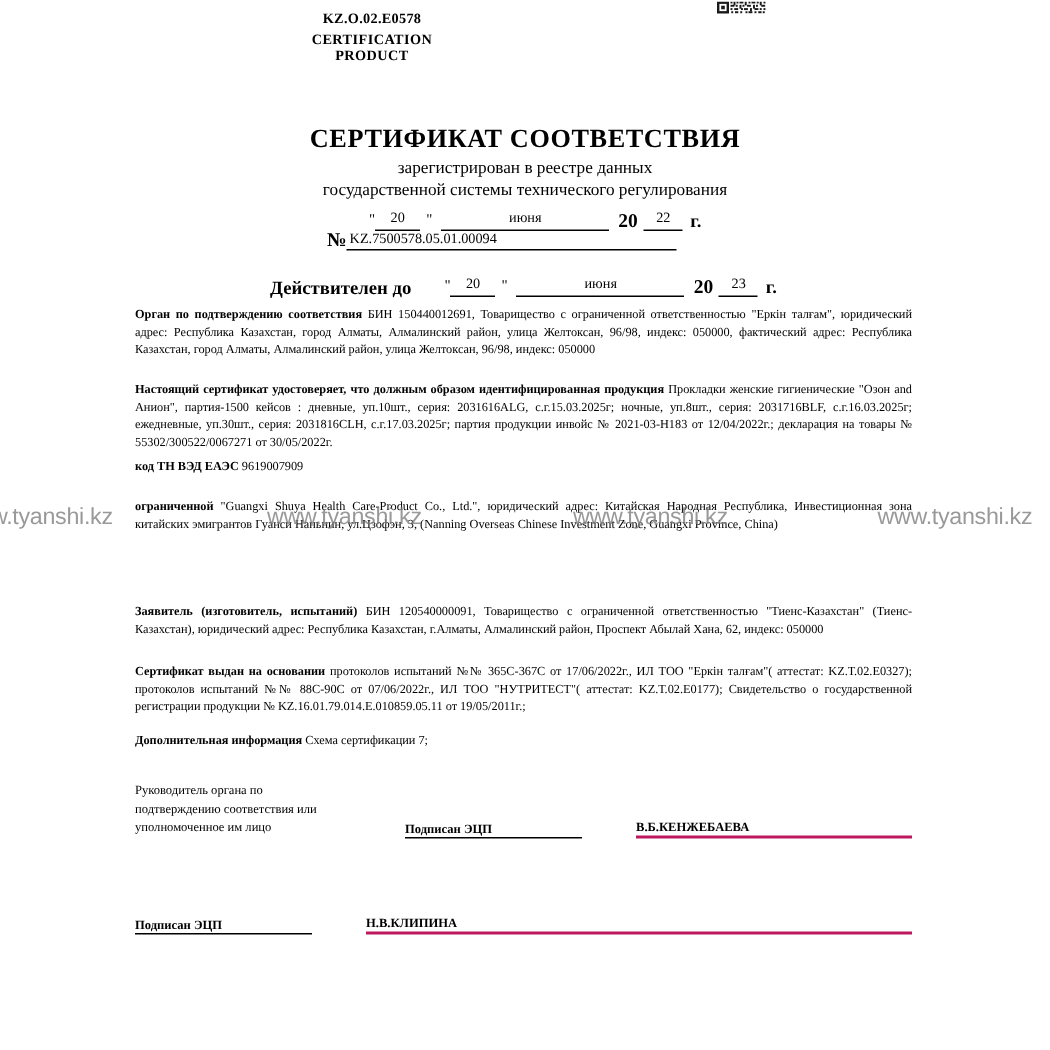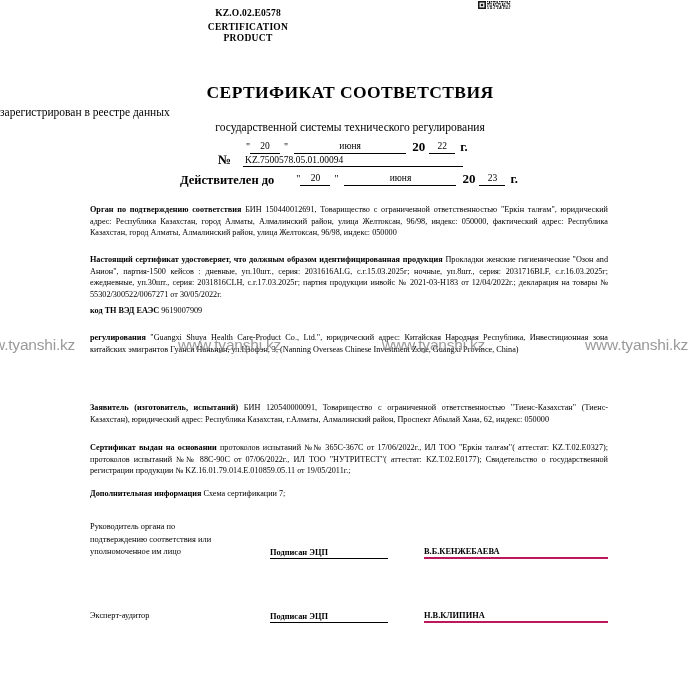--- a/index.html
+++ b/index.html
@@ -63,39 +63,40 @@
     top: 82px;
     text-align: center;
     font-size: 17.5px;
     font-weight: 700;
     letter-spacing: .4px;
   }
   .doc-sub1 {
     position: absolute;
     left: 0; right: 0;
     top: 106px;
+    text-align: center;
     font-size: 11.5px;
   }
   .doc-sub2 {
     position: absolute;
     left: 0; right: 0;
     top: 121px;
     text-align: center;
     font-size: 11.5px;
   }
 
   
   .dateline {
     position: absolute;
     display: flex;
     align-items: flex-end;
     font-size: 11px;
   }
   .dateline.issued { left: 246px; top: 140px; }
-  .dateline.valid  { left: 180px; top: 172px; }
+  .dateline.valid  { left: 180px; top: 184px; }
 
   .dl-label {
     font-size: 12.5px;
     font-weight: 700;
     margin-right: 22px;
     line-height: 1;
   }
   .quote { font-size: 10px; line-height: 1; padding-bottom: 2px; }
   .blank {
     border-bottom: 1px solid #000;
@@ -120,21 +121,21 @@
     display: flex;
     align-items: flex-end;
   }
   .regnum .nn {
     font-size: 13px;
     font-weight: 700;
     line-height: 1;
     padding-bottom: 1px;
   }
   .regnum .val {
-    margin-left: 12px;
+    margin-left: 0;
     width: 218px;
     border-bottom: 1px solid #000;
     font-size: 9.5px;
     padding: 0 0 1px 2px;
     line-height: 1.1;
   }
 
   
   .para {
     position: absolute;
@@ -317,21 +318,21 @@
 
   <p class="para p-certifies">
     <b>Настоящий сертификат удостоверяет, что должным образом идентифицированная продукция</b><span> Прокладки женские гигиенические "Озон and Анион", партия-1500 кейсов : дневные, уп.10шт., серия: 2031616ALG, с.г.15.03.2025г; ночные, уп.8шт., серия: 2031716BLF, с.г.16.03.2025г; ежедневные, уп.30шт., серия: 2031816CLH, с.г.17.03.2025г; партия продукции инвойс № 2021-03-H183 от 12/04/2022г.; декларация на товары № 55302/300522/0067271 от 30/05/2022г.</span>
   </p>
 
   <p class="para p-code">
     <b>код ТН ВЭД ЕАЭС</b><span> 9619007909</span>
   </p>
 
   <p class="para p-made">
-    <b>регулирования</b><span> "Guangxi Shuya Health Care-Product Co., Ltd.", юридический адрес: Китайская Народная Республика, Инвестиционная зона китайских эмигрантов Гуанси Наньнин, ул.Цзофэн, 3, (Nanning Overseas Chinese Investment Zone, Guangxi Province, China)</span>
+    <b>ограниченной</b><span> "Guangxi Shuya Health Care-Product Co., Ltd.", юридический адрес: Китайская Народная Республика, Инвестиционная зона китайских эмигрантов Гуанси Наньнин, ул.Цзофэн, 3, (Nanning Overseas Chinese Investment Zone, Guangxi Province, China)</span>
   </p>
 
 
   <p class="para p-applicant">
     <b>Заявитель (изготовитель, испытаний)</b><span> БИН 120540000091, Товарищество с ограниченной ответственностью "Тиенс-Казахстан" (Тиенс-Казахстан), юридический адрес: Республика Казахстан, г.Алматы, Алмалинский район, Проспект Абылай Хана, 62, индекс: 050000</span>
   </p>
 
   <p class="para p-basis">
     <b>Сертификат выдан на основании</b><span> протоколов испытаний №№ 365С-367С от 17/06/2022г., ИЛ ТОО "Еркін талғам"( аттестат: KZ.Т.02.E0327); протоколов испытаний №№ 88С-90С от 07/06/2022г., ИЛ ТОО "НУТРИТЕСТ"( аттестат: KZ.Т.02.E0177); Свидетельство о государственной регистрации продукции № KZ.16.01.79.014.Е.010859.05.11 от 19/05/2011г.;</span>
   </p>
@@ -355,20 +356,19 @@
         <span class="line">уполномоченное им лицо</span>
       </div>
       <div class="sig-esp">Подписан ЭЦП</div>
       <div class="sig-spacer"></div>
       <div class="sig-name">В.Б.КЕНЖЕБАЕВА</div>
     </div>
   </div>
 
   <div class="sig sig-aud">
     <div class="sig-row">
-      <div class="sig-role-cell sig-role">Эксперт-аудитор</div>
       <div class="sig-esp">Подписан ЭЦП</div>
       <div class="sig-spacer"></div>
       <div class="sig-name">Н.В.КЛИПИНА</div>
     </div>
   </div>
 
 </div>
 
 </body></html>

